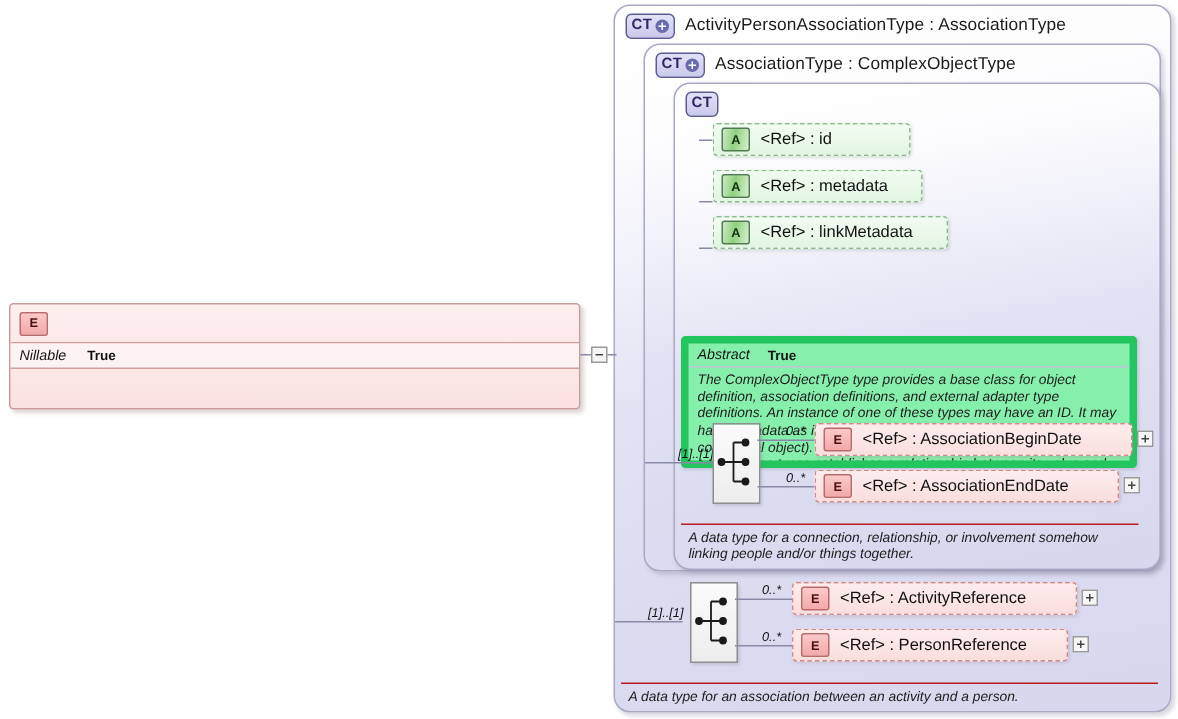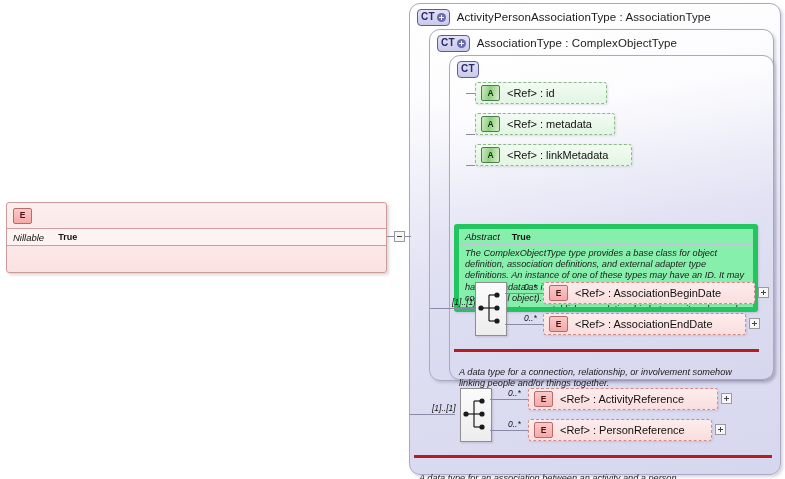--- a/index.html
+++ b/index.html
@@ -87,23 +87,23 @@
   }
   .proprow .k{font-size:9.5px;font-style:italic;color:#111;}
   .proprow .v{font-size:9px;font-weight:bold;color:#111;}
   .doctext{
     font-size:9.2px;font-style:italic;color:#1c1c1c;line-height:11.2px;
     padding:3px 6px 4px 6px;
   }
 
   
   .footnote{
-    position:absolute;border-top:3px solid #b91c1c;
+    position:absolute;border-top:1px solid #b91c1c;
     font-size:9.2px;font-style:italic;color:#1c1c1c;line-height:11.2px;
-    padding-top:15px;padding-left:5px;box-sizing:border-box;
+    padding-top:3px;padding-left:5px;box-sizing:border-box;
   }
 
   
   .card{
     position:absolute;border:1px solid #c99c9c;border-radius:3px;
     background:linear-gradient(180deg,#fdeeee 0%,#fbe2e2 100%);
     box-shadow:2px 2px 3px rgba(150,120,120,.30);
     box-sizing:border-box;overflow:hidden;
   }
   .card-head{display:flex;align-items:center;height:25px;padding-left:6px;gap:9px;

